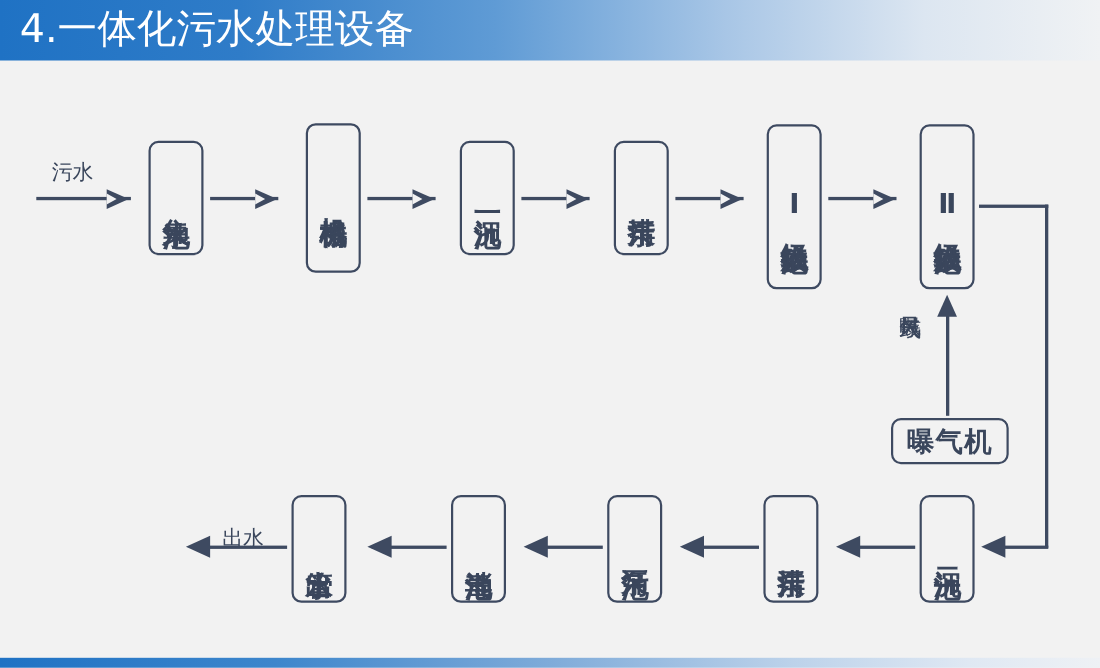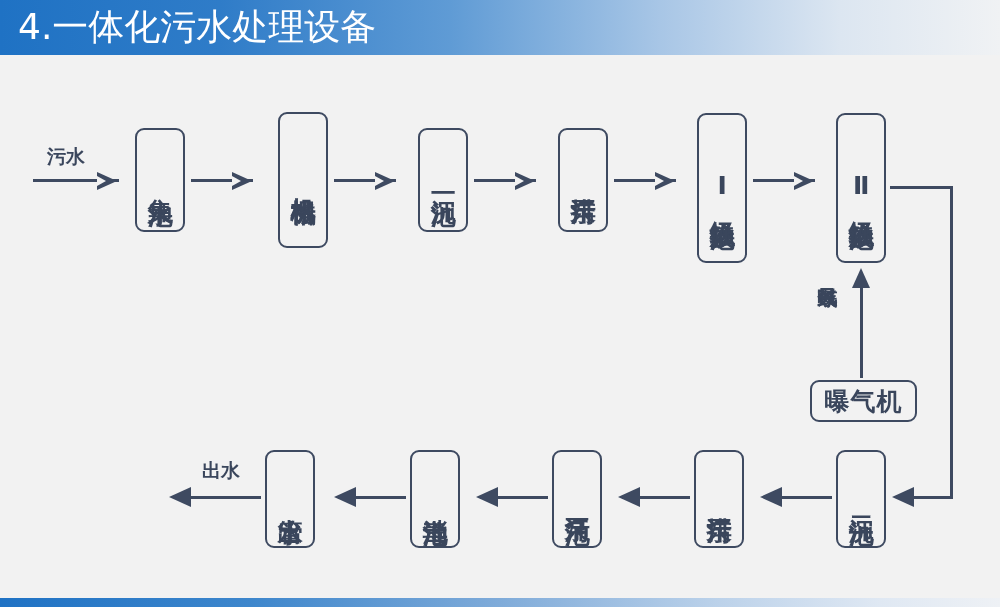--- a/index.html
+++ b/index.html
@@ -84,21 +84,21 @@
     width:0;height:0;
     border-top:5px solid transparent;
     border-bottom:5px solid transparent;
     border-left:9px solid #f2f2f2;
   }
 
   
   .label{
     position:absolute;color:#3a465c;
     font-family:"DejaVu Sans",sans-serif;
-    font-size:19px;font-weight:700;white-space:nowrap;
+    font-size:19px;font-weight:400;white-space:nowrap;
   }
   .label.vert{
     writing-mode:vertical-rl;text-orientation:upright;
     line-height:1.0;font-size:20px;
   }
 </style>
 </head>
 <body>
 
 <div id="root">
@@ -188,19 +188,19 @@
     <span>消毒池</span>
   </div>
 
   <div class="line hline" style="left:338px;top:496px;width:68px;"></div>
   <div class="arrow arrow-left" style="left:334px;top:487px;"></div>
 
   <div class="box vert" style="left:265px;top:450px;width:50px;height:98px;">
     <span>出水管</span>
   </div>
 
-  <div class="label" style="left:202px;top:458px;">出水</div>
+  <div class="label" style="left:202px;top:476px;">出水</div>
   <div class="line hline" style="left:190px;top:496px;width:71px;"></div>
   <div class="arrow arrow-left" style="left:169px;top:487px;"></div>
 
   <div class="footer-bar"></div>
 
 </div>
 
 </body></html>

